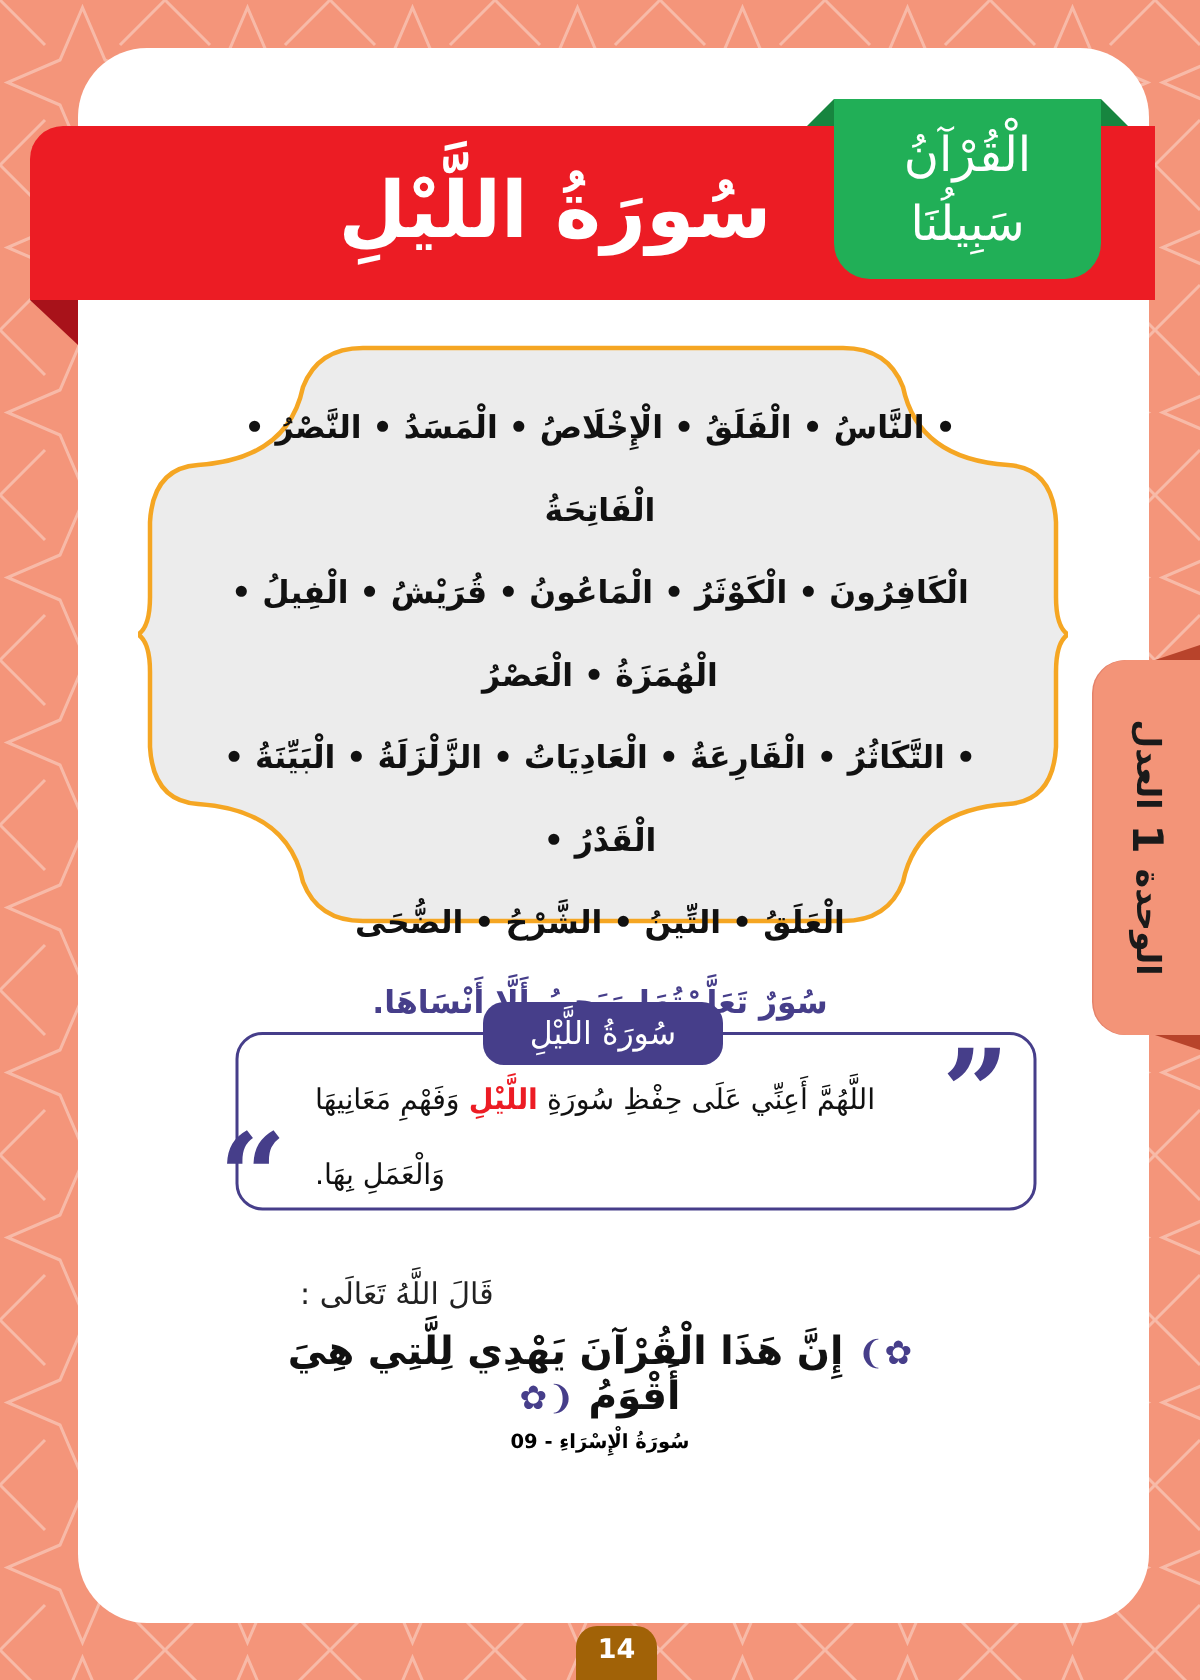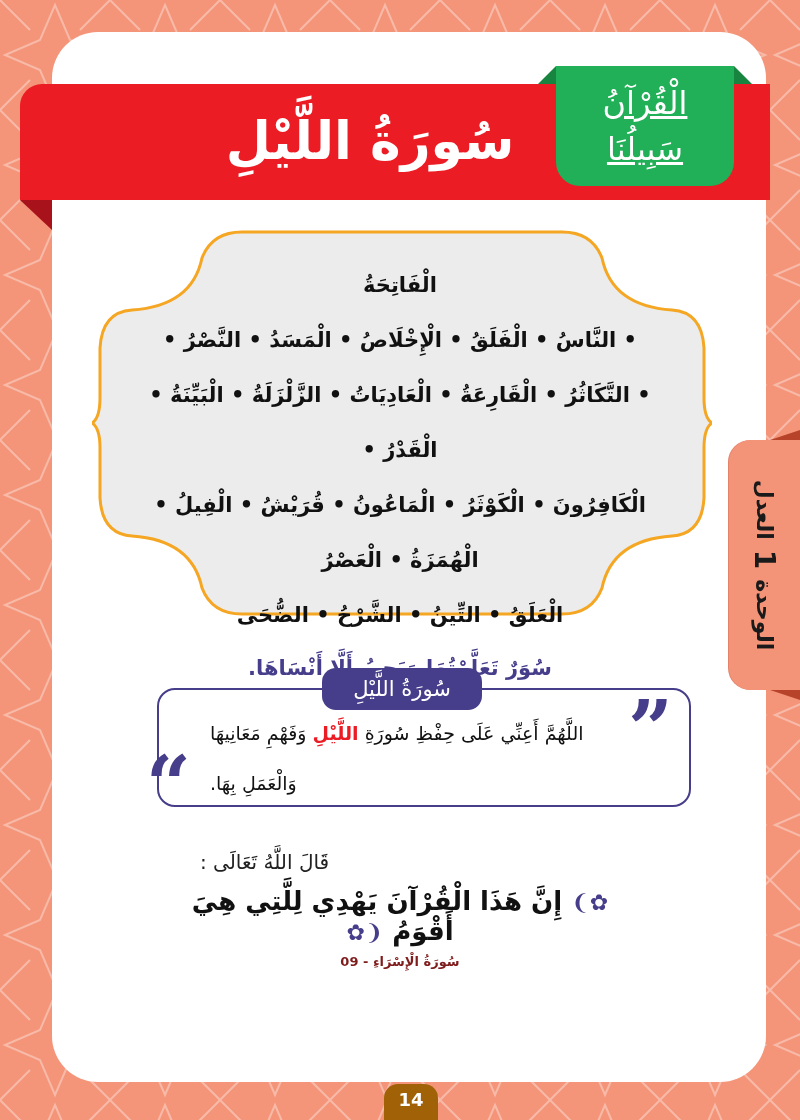--- a/index.html
+++ b/index.html
@@ -3,38 +3,38 @@
 <meta charset="utf-8">
 <style>
   html,body{margin:0;padding:0;}
   body{width:800px;height:1120px;position:relative;overflow:hidden;background:#f4957a;font-family:"DejaVu Sans",sans-serif;}
   .pattern{position:absolute;inset:0;opacity:.35;}
   .card{position:absolute;left:52px;top:32px;width:714px;height:1050px;background:#fff;border-radius:46px;}
   .banner{position:absolute;left:20px;top:84px;width:750px;height:116px;background:#ec1c24;border-radius:22px 0 0 0;}
   .banner-fold{position:absolute;left:20px;top:200px;width:0;height:0;border-top:30px solid #a8121a;border-left:32px solid transparent;}
   .banner-title{position:absolute;left:200px;top:98px;width:340px;text-align:center;color:#fff;font-size:52px;line-height:86px;direction:rtl;font-weight:bold;}
   .green-tab{position:absolute;left:556px;top:66px;width:178px;height:120px;background:#21af57;border-radius:0 0 24px 24px;display:flex;flex-direction:column;align-items:center;justify-content:center;color:#fff;direction:rtl;}
-  .green-tab span{font-size:32px;line-height:46px;text-decoration:underline;}
+  .green-tab span{font-size:32px;line-height:46px;}
   .green-flap-l{position:absolute;left:538px;top:66px;border-bottom:18px solid #17853f;border-left:18px solid transparent;}
   .green-flap-r{position:absolute;left:734px;top:66px;border-bottom:18px solid #17853f;border-right:18px solid transparent;}
   .frame{position:absolute;left:92px;top:228px;width:620px;height:390px;}
   .frame-text{position:absolute;left:120px;top:258px;width:560px;direction:rtl;text-align:center;}
   .frame-text .line{font-size:21px;line-height:55px;color:#111;font-weight:bold;}
   .frame-text .line.title{font-size:21px;}
   .frame-text .closing{color:#463e8a;font-size:21px;line-height:50px;font-weight:bold;}
   .dua-box{position:absolute;left:157px;top:688px;width:530px;height:115px;border:2px solid #463e8a;border-radius:18px;}
   .dua-label{position:absolute;left:322px;top:668px;width:160px;height:42px;background:#463e8a;color:#fff;border-radius:14px;display:flex;align-items:center;justify-content:center;font-size:21px;direction:rtl;}
   .quote-open{position:absolute;left:628px;top:690px;font-size:78px;color:#463e8a;font-weight:bold;font-family:"DejaVu Serif",serif;line-height:1;}
   .quote-close{position:absolute;left:146px;top:746px;font-size:78px;color:#463e8a;font-weight:bold;font-family:"DejaVu Serif",serif;line-height:1;}
   .dua-text{position:absolute;left:210px;top:708px;width:420px;direction:rtl;text-align:left;font-size:19px;line-height:50px;color:#111;}
   .dua-text .hl{color:#ec1c24;font-weight:bold;}
   .verse-intro{position:absolute;left:200px;top:850px;width:400px;text-align:left;direction:rtl;font-size:20px;color:#222;}
   .verse{position:absolute;left:160px;top:886px;width:480px;text-align:center;direction:rtl;font-size:26px;font-weight:bold;color:#111;}
   .verse .orn{color:#463e8a;font-size:22px;}
-  .verse-ref{position:absolute;left:250px;top:954px;width:300px;text-align:center;direction:rtl;font-size:13px;font-weight:bold;color:#7f1d1d;}
+  .verse-ref{position:absolute;left:250px;top:954px;width:300px;text-align:center;direction:rtl;font-size:13px;font-weight:bold;color:#000000;}
   .unit-tab{position:absolute;left:729px;top:440px;width:71px;height:250px;background:#f39478;border-radius:22px 0 0 22px;box-shadow:-1px 0 0 #e4826a;}
   .unit-fold-t{position:absolute;left:770px;top:430px;border-bottom:10px solid #b8432b;border-left:30px solid transparent;}
   .unit-fold-b{position:absolute;left:770px;top:690px;border-top:10px solid #b8432b;border-left:30px solid transparent;}
   .unit-text{position:absolute;left:640px;top:548px;width:250px;height:34px;transform:rotate(90deg);transform-origin:center;display:flex;justify-content:center;align-items:center;direction:rtl;font-size:22px;font-weight:bold;color:#1a1a1a;gap:10px;}
   .unit-num{font-size:28px;}
   .page-num{position:absolute;left:384px;top:1084px;width:54px;height:36px;background:#a16207;color:#fff;border-radius:14px 14px 0 0;font-weight:bold;font-size:18px;text-align:center;line-height:32px;}
 </style>
 </head>
 <body>
 
@@ -59,24 +59,24 @@
 <div class="green-tab">
   <span>الْقُرْآنُ</span>
   <span>سَبِيلُنَا</span>
 </div>
 
 <svg class="frame" viewBox="0 0 620 390" width="620" height="390">
   <path d="M150 4 L470 4 Q500 4 510 30 Q520 78 580 82 Q610 84 612 120 L612 170 Q612 190 620 195 Q612 200 612 220 L612 270 Q610 306 580 308 Q520 312 510 360 Q500 386 470 386 L150 386 Q120 386 110 360 Q100 312 40 308 Q10 306 8 270 L8 220 Q8 200 0 195 Q8 190 8 170 L8 120 Q10 84 40 82 Q100 78 110 30 Q120 4 150 4 Z" fill="#ececec" stroke="#f5a623" stroke-width="3"></path>
 </svg>
 
 <div class="frame-text">
+  <div class="line">• النَّاسُ • الْفَلَقُ • الْإِخْلَاصُ • الْمَسَدُ • النَّصْرُ •</div>
   <div class="line title">الْفَاتِحَةُ</div>
-  <div class="line">• النَّاسُ • الْفَلَقُ • الْإِخْلَاصُ • الْمَسَدُ • النَّصْرُ •</div>
+  <div class="line">الْكَافِرُونَ • الْكَوْثَرُ • الْمَاعُونُ • قُرَيْشُ • الْفِيلُ • الْهُمَزَةُ • الْعَصْرُ</div>
   <div class="line">• التَّكَاثُرُ • الْقَارِعَةُ • الْعَادِيَاتُ • الزَّلْزَلَةُ • الْبَيِّنَةُ • الْقَدْرُ •</div>
-  <div class="line">الْكَافِرُونَ • الْكَوْثَرُ • الْمَاعُونُ • قُرَيْشُ • الْفِيلُ • الْهُمَزَةُ • الْعَصْرُ</div>
   <div class="line">الْعَلَقُ • التِّينُ • الشَّرْحُ • الضُّحَى</div>
   <div class="closing">سُوَرٌ تَعَلَّمْتُهَا وَيَجِبُ أَلَّا أَنْسَاهَا.</div>
 </div>
 
 <div class="unit-fold-t"></div>
 <div class="unit-tab"></div>
 <div class="unit-fold-b"></div>
 <div class="unit-text">
   <span>الوحدة</span>
   <span class="unit-num">1</span>

